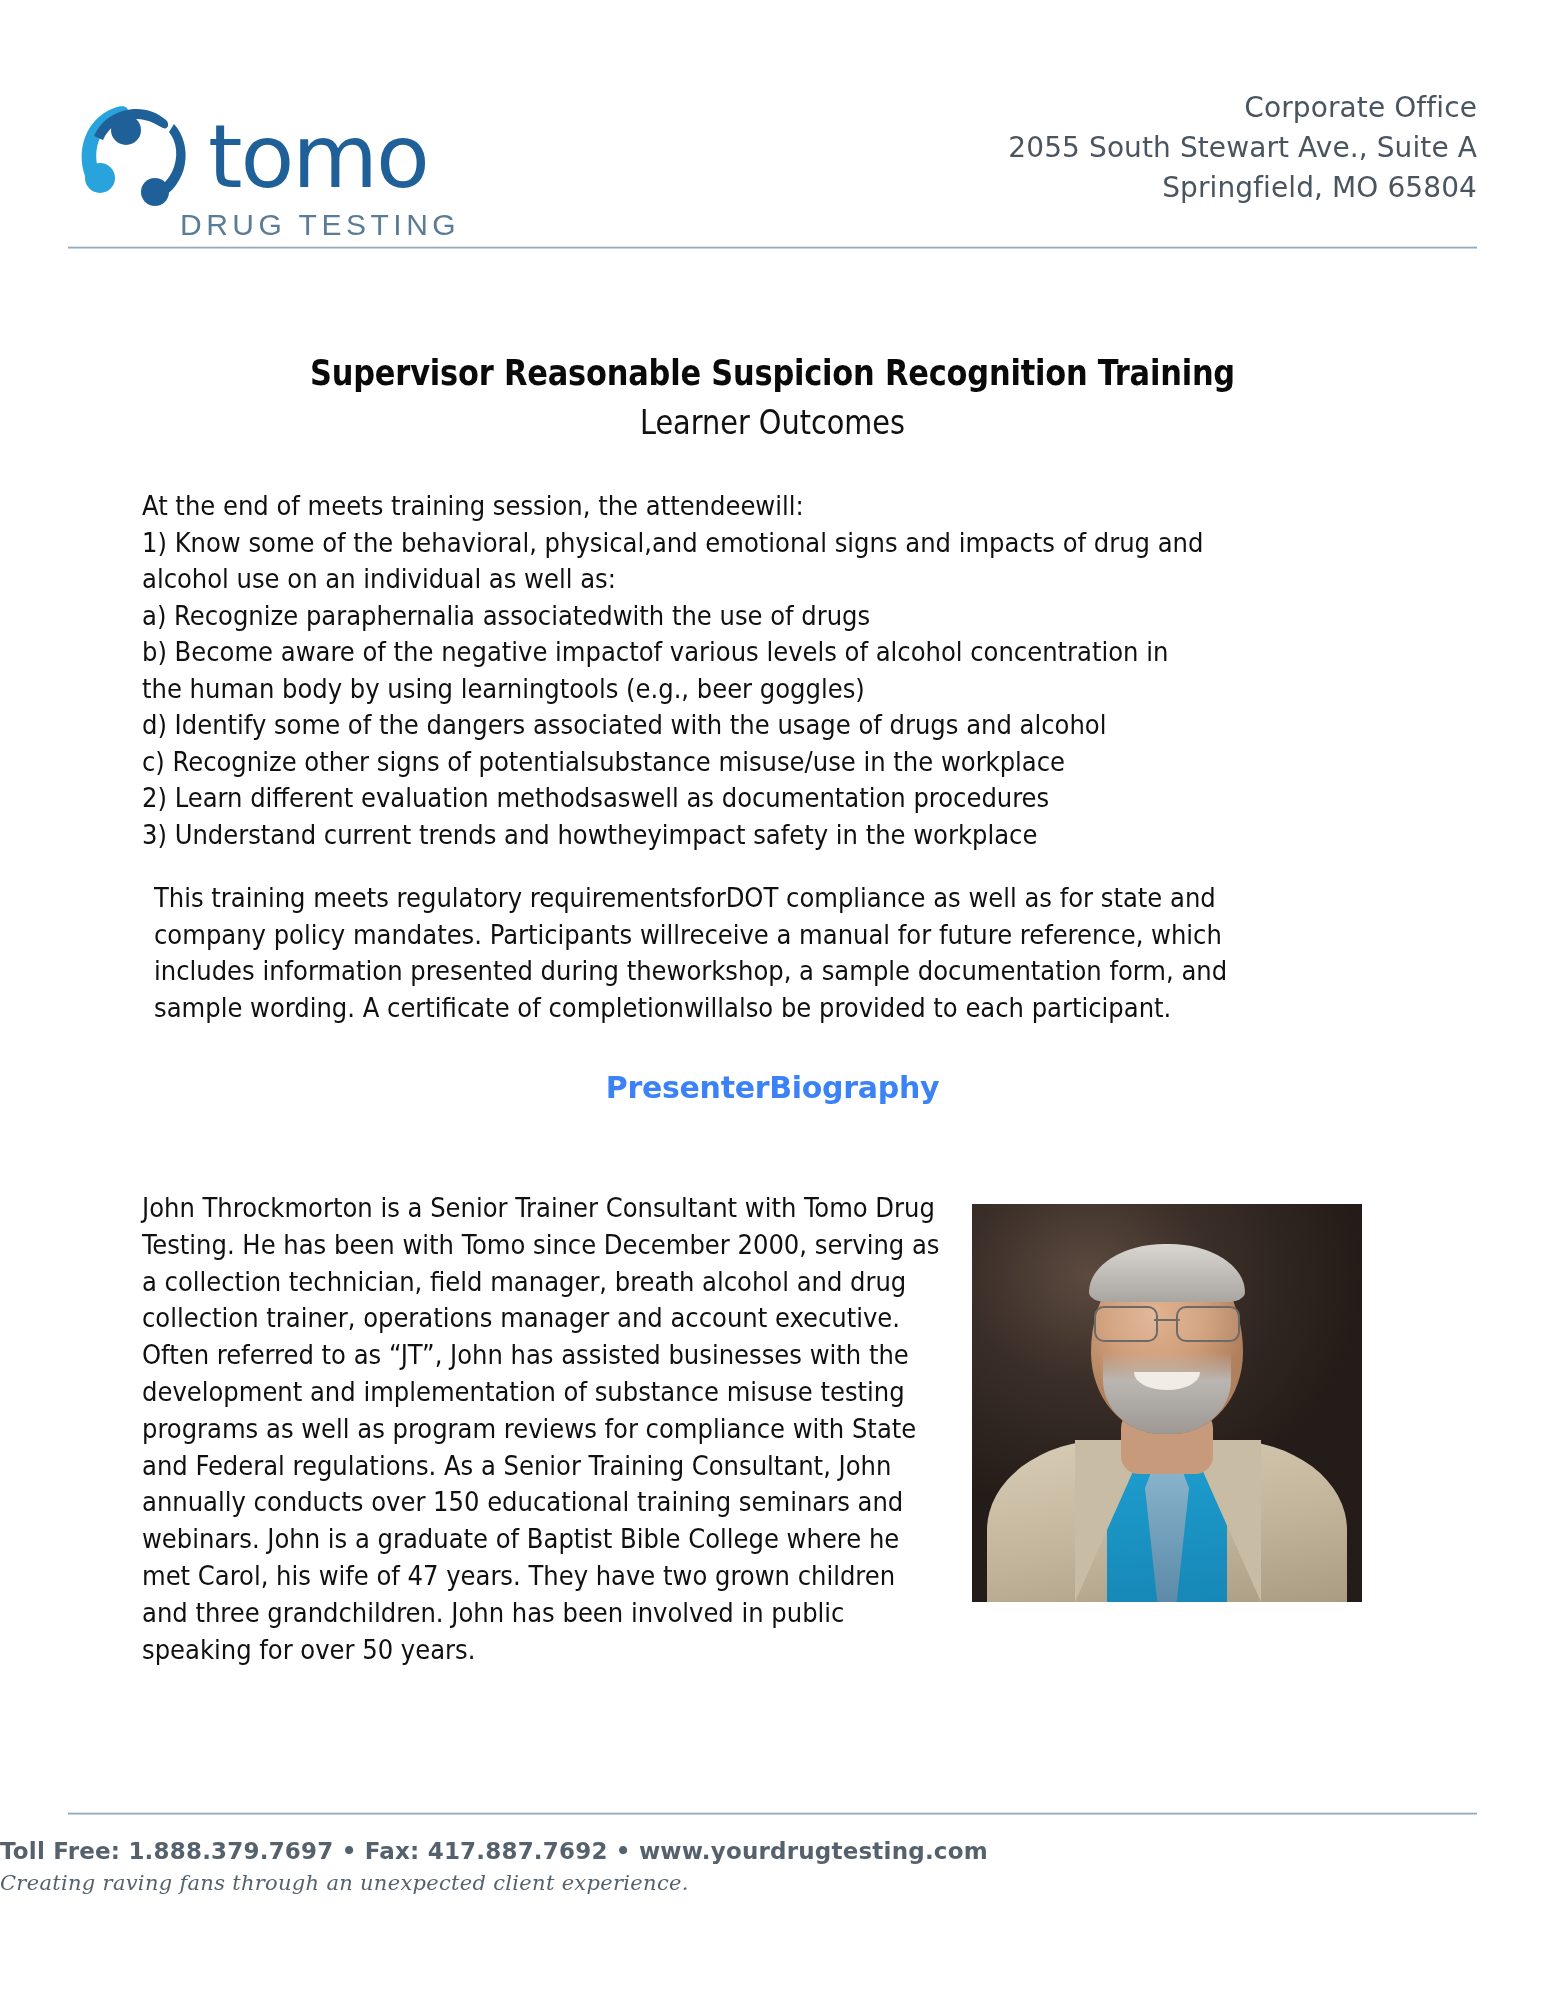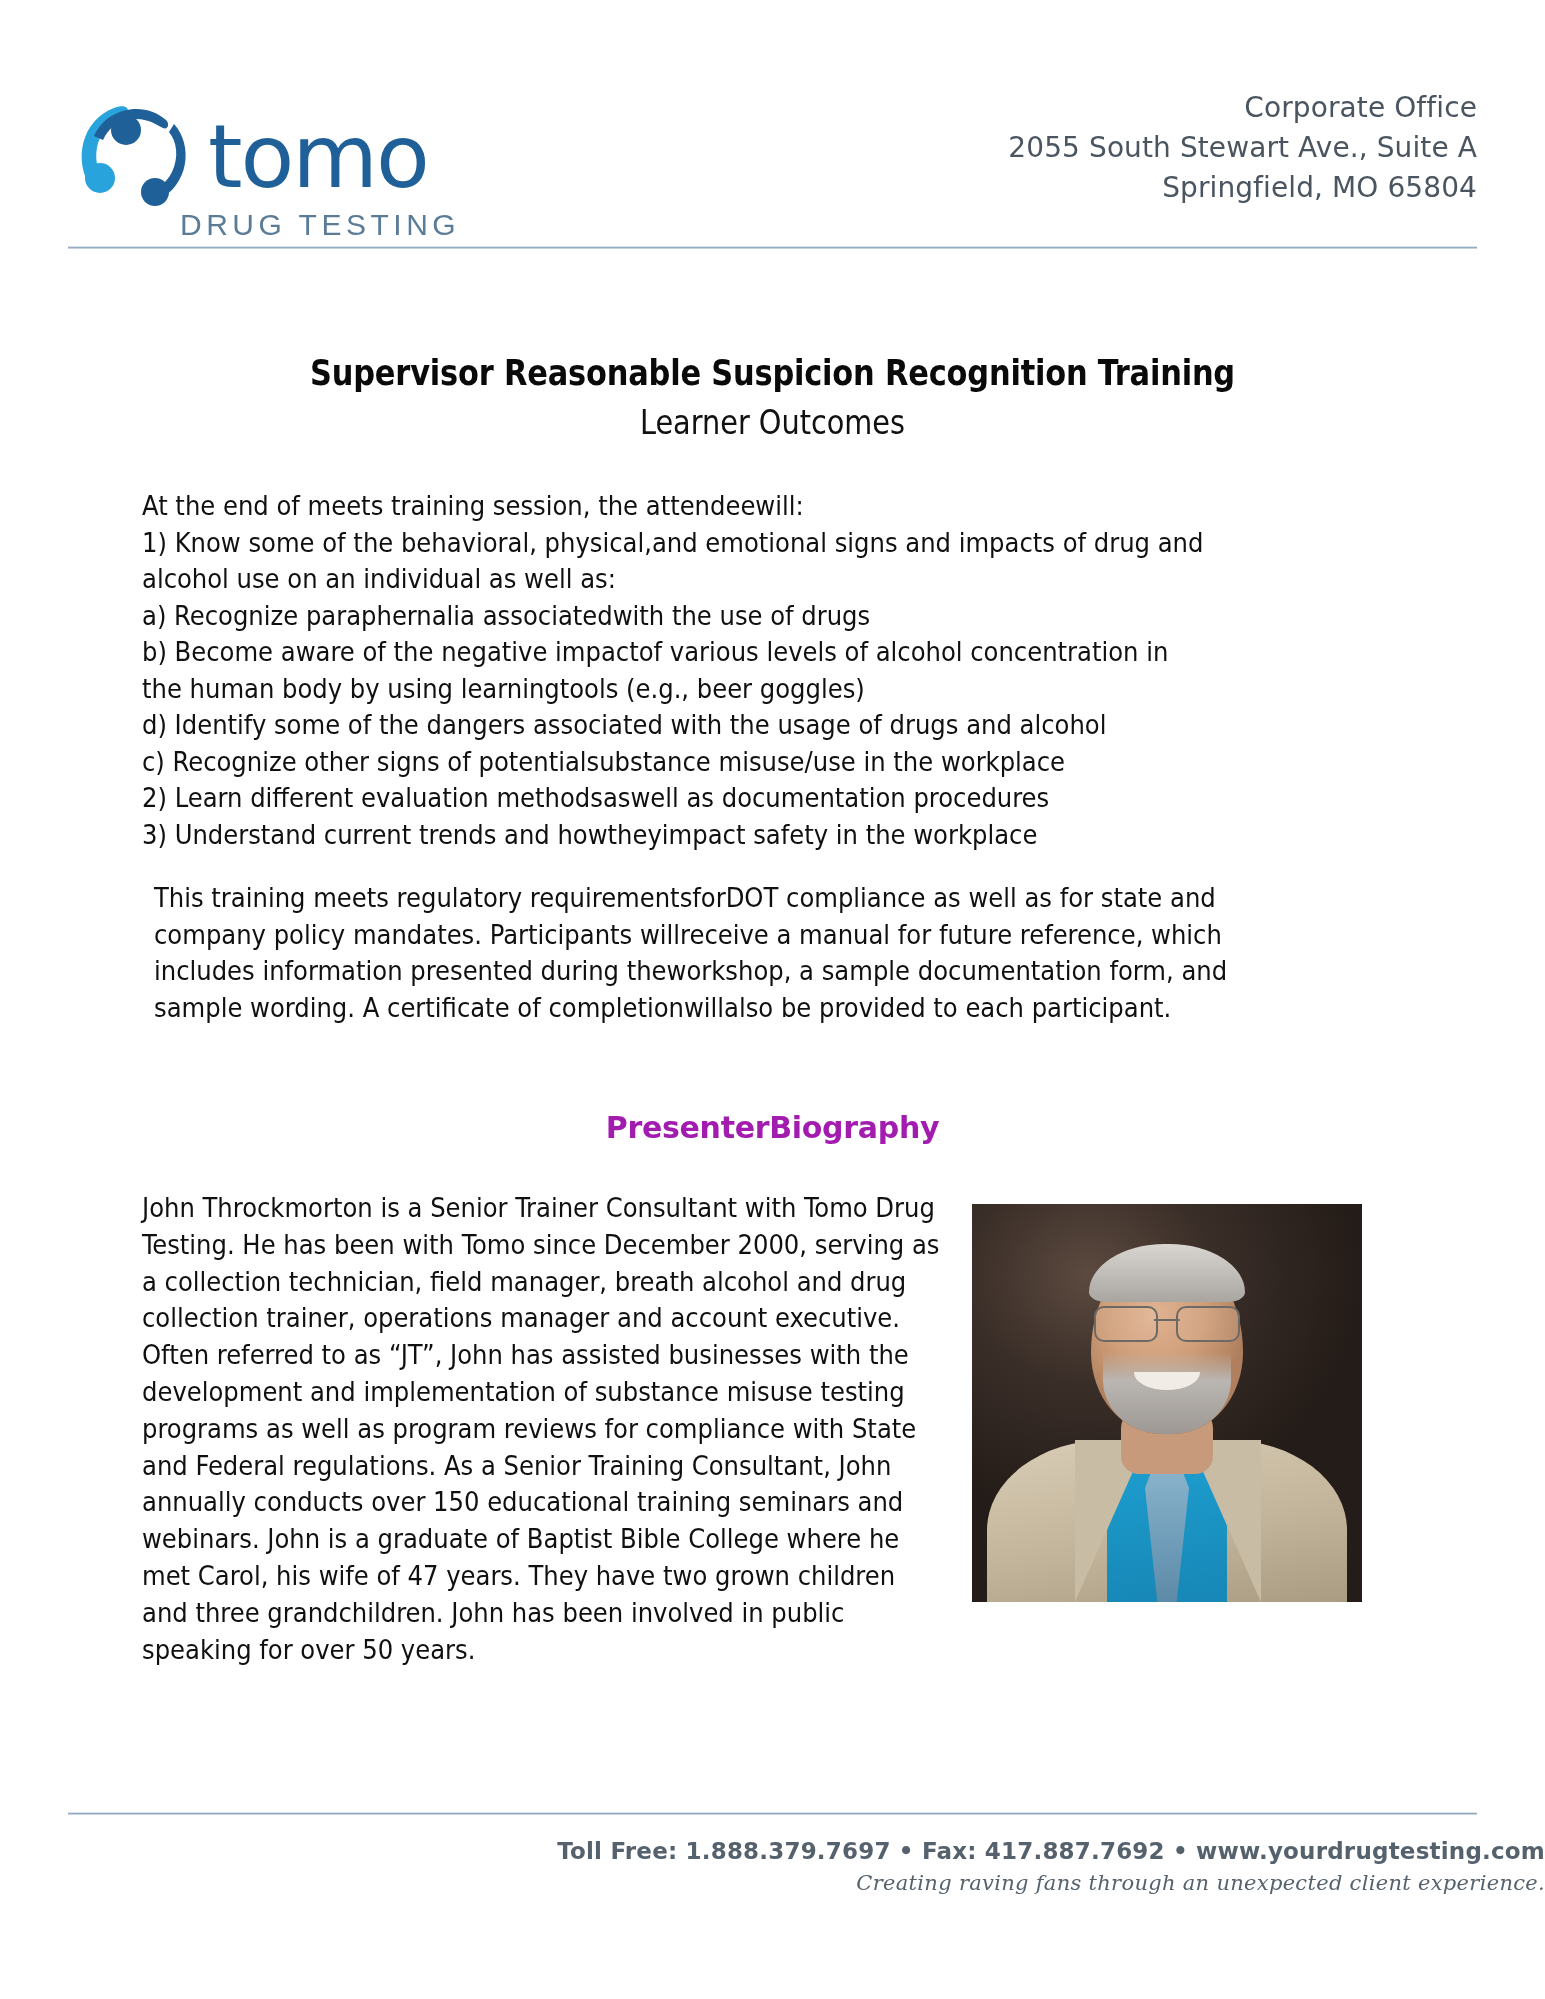--- a/index.html
+++ b/index.html
@@ -140,26 +140,26 @@
     width: 1130px;
     font-family: "DejaVu Sans Condensed", "Liberation Sans Narrow", "Liberation Sans", sans-serif;
     font-size: 27px;
     line-height: 36.5px;
     color: #101010;
   }
 
   .section-head {
     position: absolute;
     left: 0; right: 0;
-    top: 1110px;
+    top: 1070px;
     text-align: center;
     font-family: "DejaVu Sans", sans-serif;
     font-weight: bold;
     font-size: 30px;
-    color: #a21caf;
+    color: #3b82f6;
     letter-spacing: -0.3px;
   }
 
   
   .bio-wrap {
     position: absolute;
     left: 142px;
     top: 1190px;
     width: 1220px;
     font-family: "DejaVu Sans Condensed", "Liberation Sans Narrow", "Liberation Sans", sans-serif;
@@ -311,21 +311,21 @@
     height: 18px;
     background: #f2ece6;
     border-radius: 0 0 34px 34px / 0 0 18px 18px;
   }
 
   
   .footer {
     position: absolute;
     left: 0; right: 0;
     top: 1838px;
-    text-align: right;
+    text-align: left;
   }
   .footer-contact {
     font-family: "DejaVu Sans", sans-serif;
     font-weight: bold;
     font-size: 23px;
     color: #55626d;
     letter-spacing: 0.2px;
   }
   .footer-tag {
     margin-top: 7px;

